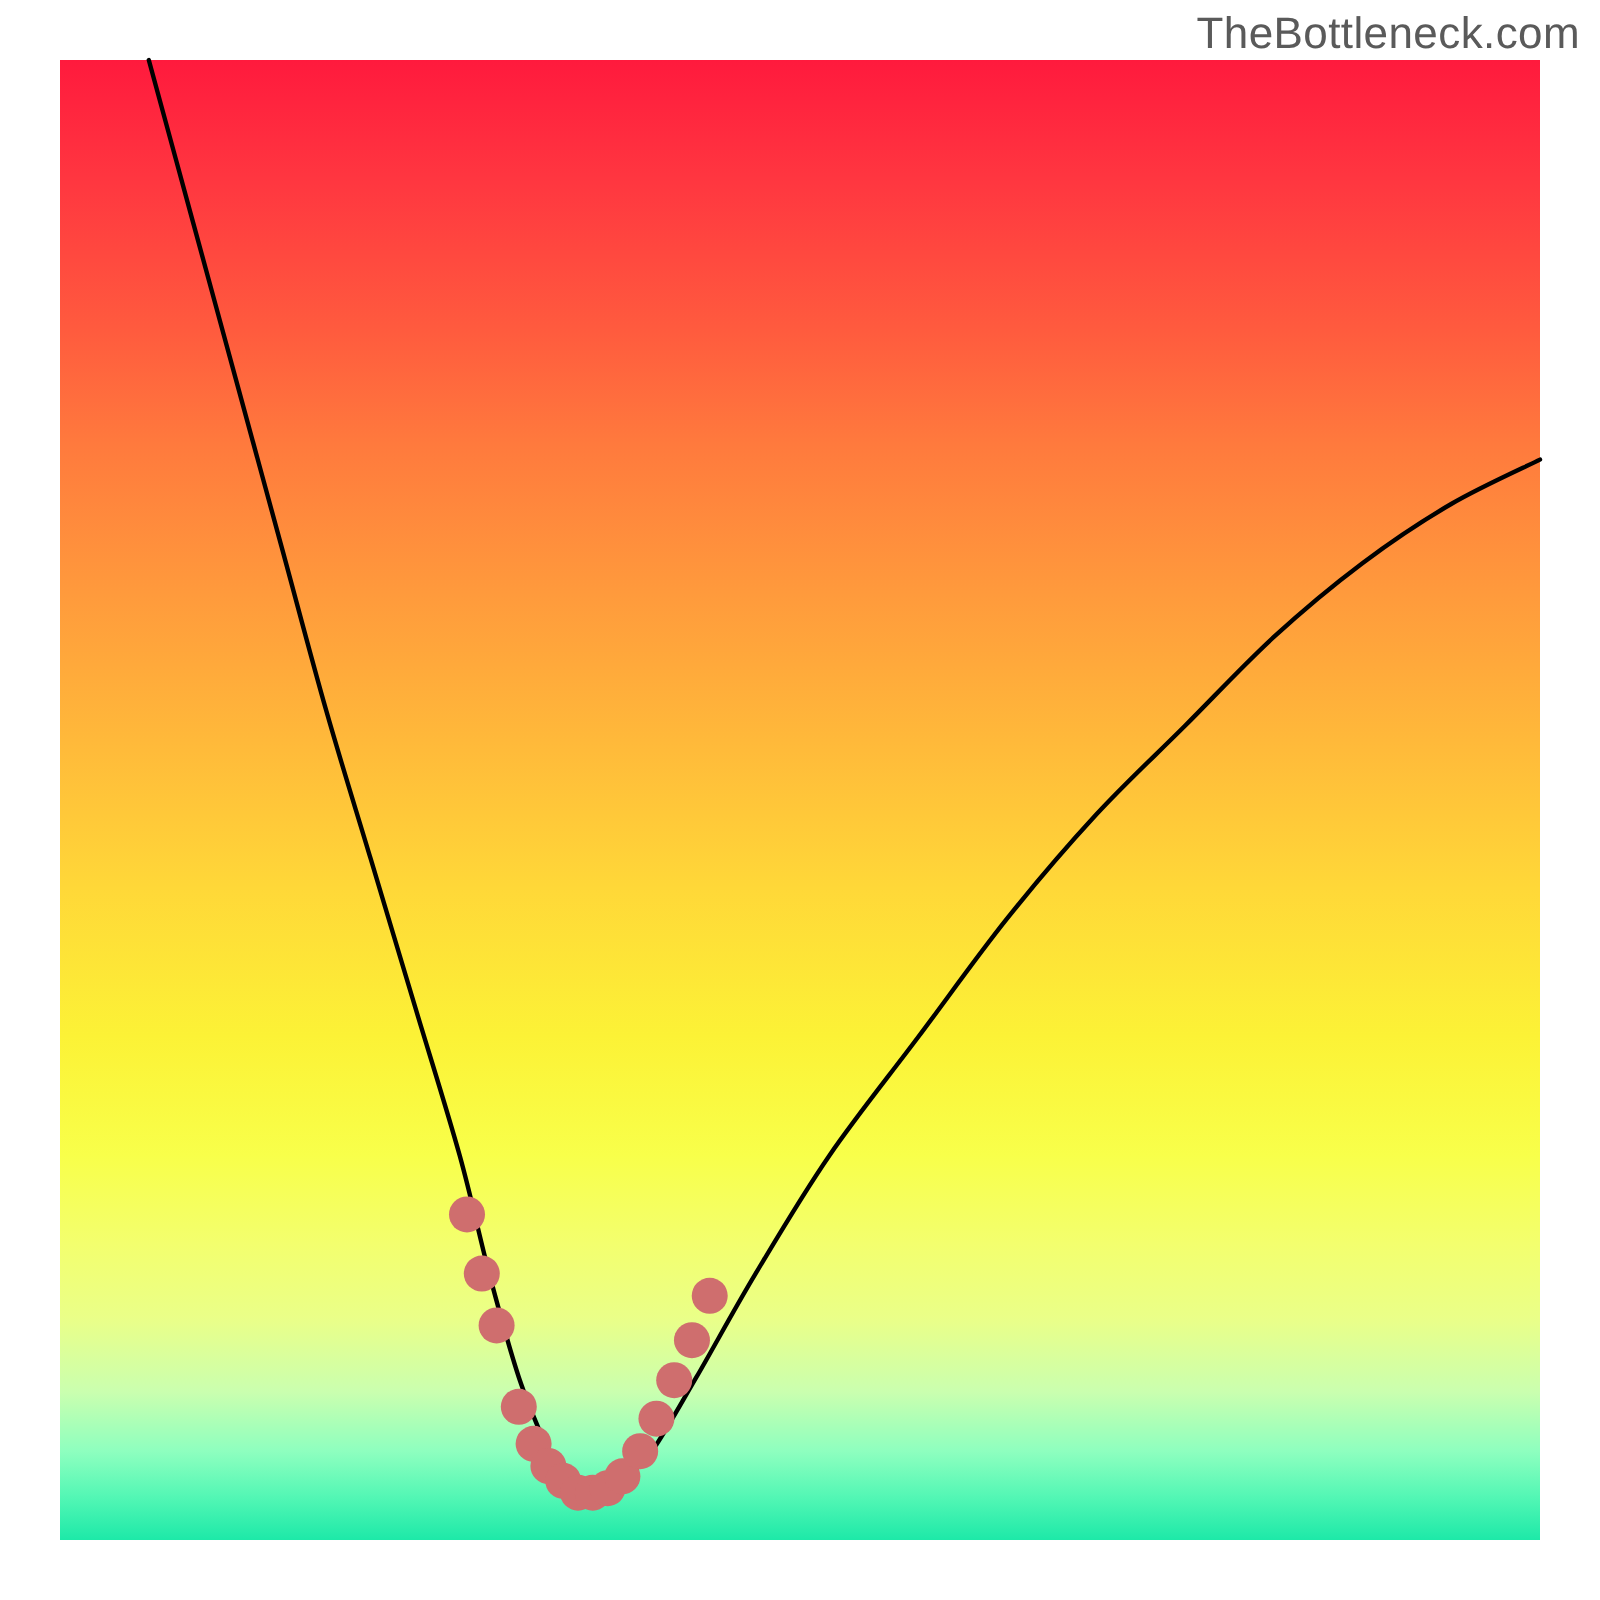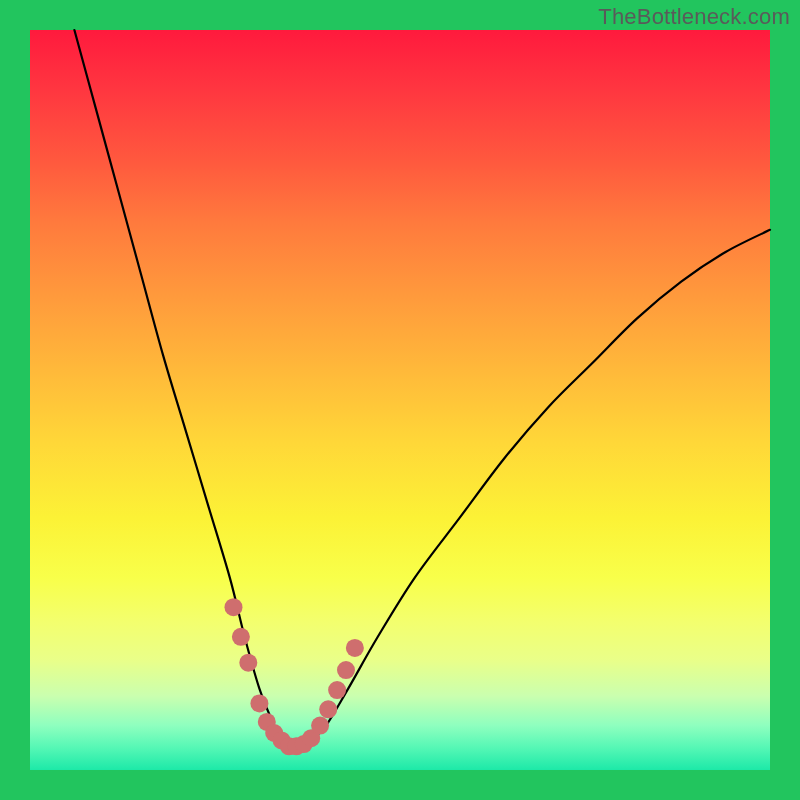--- a/index.html
+++ b/index.html
@@ -8,21 +8,21 @@
     width: 800px;
     height: 800px;
     background: #000000;
     font-family: Arial, Helvetica, sans-serif;
     overflow: hidden;
   }
   .frame {
     position: relative;
     width: 800px;
     height: 800px;
-    background: #22c55e;
+    background: #ffffff;
   }
   .plot-area {
     position: absolute;
     left: 30px;
     top: 30px;
     width: 740px;
     height: 740px;
     background: linear-gradient(to bottom,
       #ff1a3d 0%,
       #ff3640 8%,

